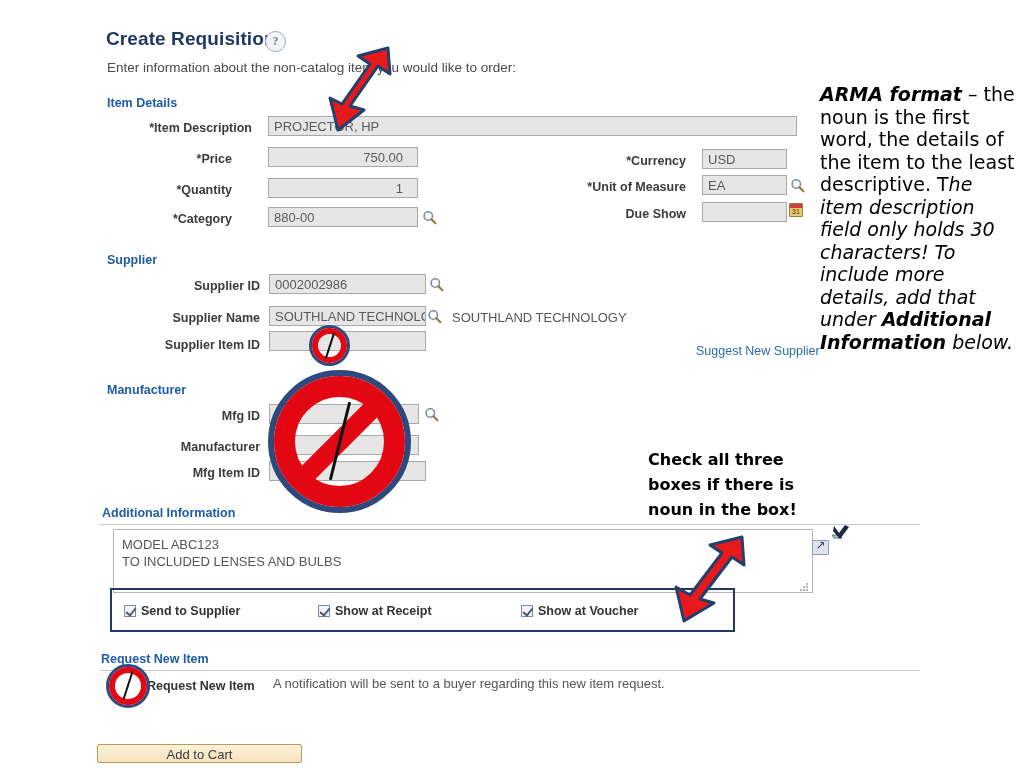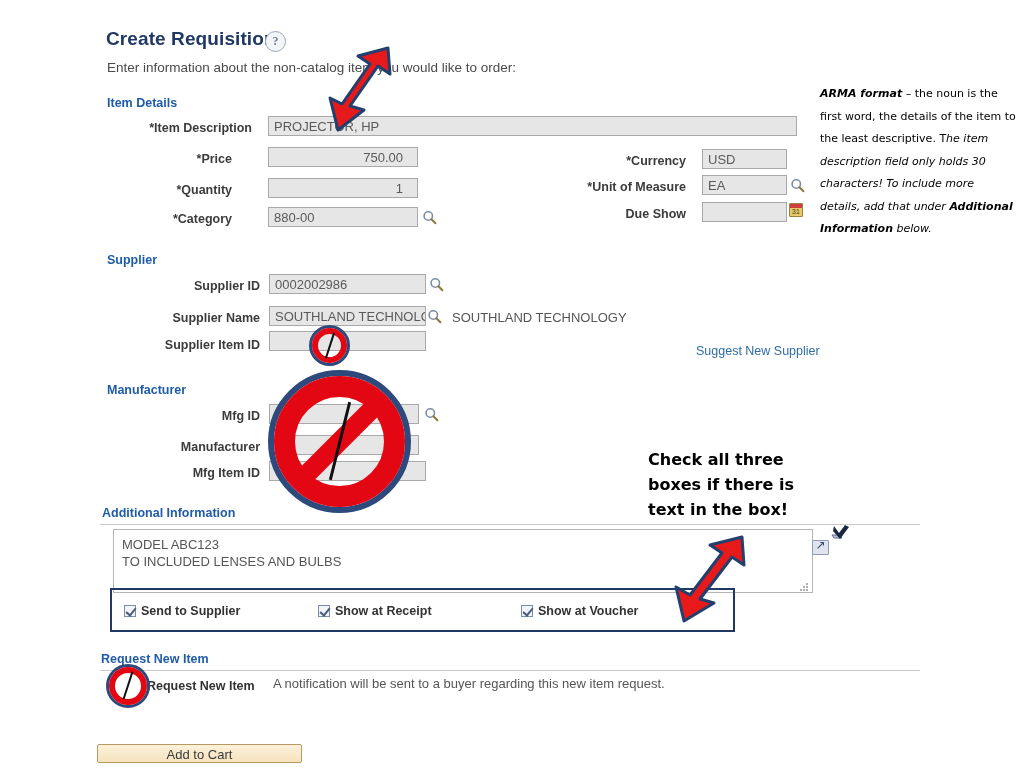--- a/index.html
+++ b/index.html
@@ -103,21 +103,21 @@
   
   .btn{
     background:linear-gradient(#fdf1d9,#f6e3bf);
     border:1px solid #b79a63;border-radius:2px;
     font-size:13px;color:#3a3a3a;text-align:center;
     box-sizing:border-box;line-height:20px;
   }
 
   
   .anno{
-    font-size:11px;line-height:22.5px;color:#000;
+    font-size:19px;line-height:22.5px;color:#000;
     font-family:"DejaVu Sans", sans-serif;
   }
   .anno .b{font-weight:bold;font-style:italic;}
   .anno .i{font-style:italic;}
   .anno-bold{
     font-size:16px;line-height:25px;color:#000;font-weight:bold;
     font-family:"DejaVu Sans", sans-serif;
   }
 
   
@@ -290,21 +290,21 @@
       <div class="ring-in"></div>
       <div class="slash2"></div>
   </div>
 
   <div class="abs btn" style="left:97px;top:744px;width:205px;height:19px;">Add to Cart</div>
 
   <div class="abs anno" style="left:820px;top:83px;width:196px;">
     <span class="b">ARMA format</span><span> – the noun is the first word, the details of the item to the least descriptive. T</span><span class="i">he item description field only holds 30 characters! To include more details, add that under </span><span class="b">Additional Information</span><span class="i"> below.</span>
   </div>
 
-  <div class="abs anno-bold" style="left:648px;top:447px;width:180px;">Check all three boxes if there is text in the box!</div>
+  <div class="abs anno-bold" style="left:648px;top:447px;width:180px;">Check all three boxes if there is noun in the box!</div>
 
   <div class="arrow" style="left:326px;top:44px;width:68px;height:90px;">
     <svg width="68" height="90" viewBox="0 0 68 90">
       <path d="M62 4 L64 30 L52 22 L24 62 L38 66 L12 86 L4 54 L16 60 L44 20 L32 12 Z" fill="#e8191b" stroke="#22406e" stroke-width="3" stroke-linejoin="round"></path>
     </svg>
   </div>
 
   <div class="arrow" style="left:664px;top:533px;width:86px;height:92px;">
     <svg width="86" height="92" viewBox="0 0 86 92">
       <path d="M78 4 L80 32 L68 24 L36 66 L50 70 L20 88 L12 54 L26 62 L58 20 L46 12 Z" fill="#e8191b" stroke="#22406e" stroke-width="3" stroke-linejoin="round"></path>

